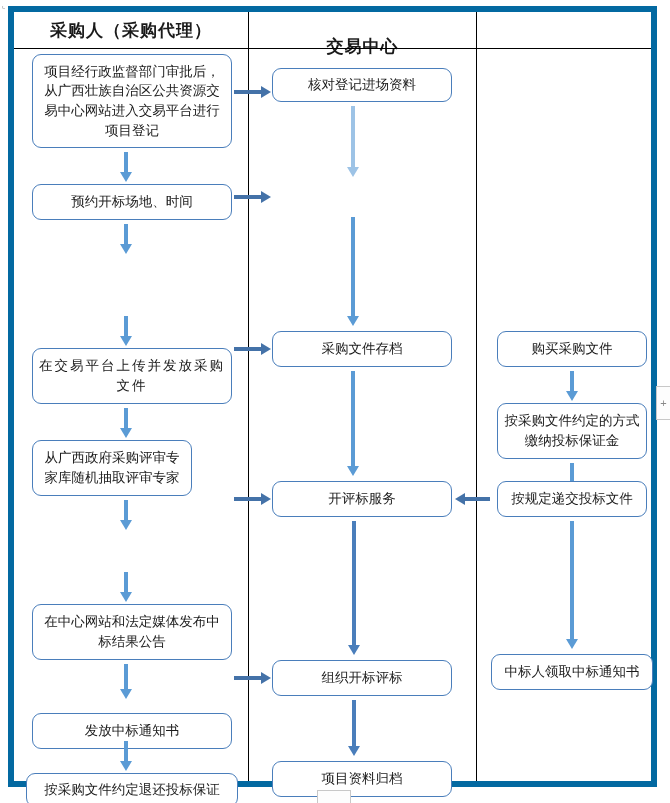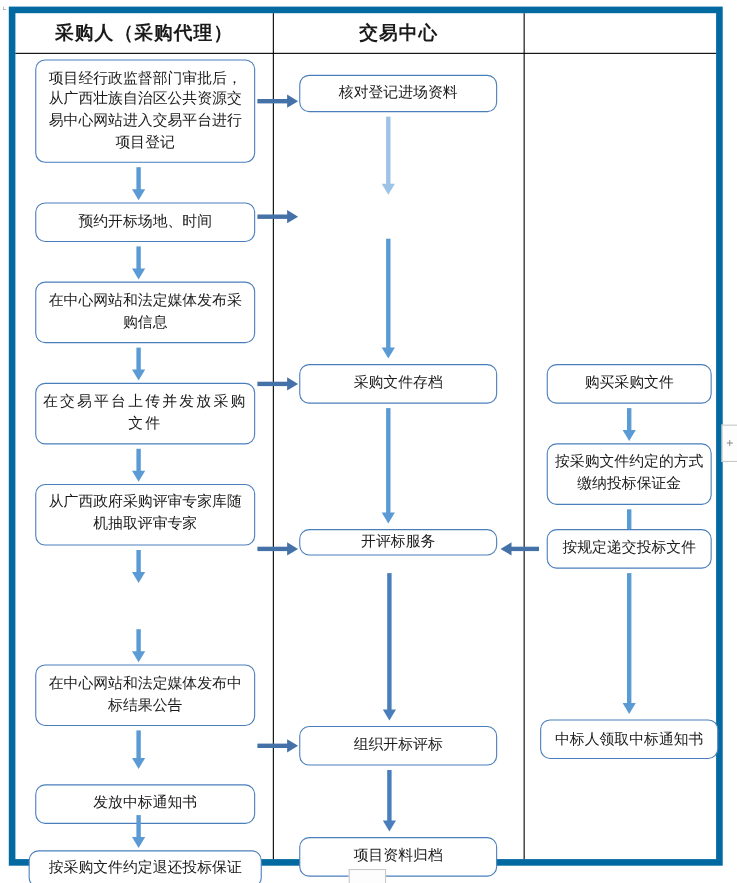--- a/index.html
+++ b/index.html
@@ -51,21 +51,21 @@
     height: 36px;
     line-height: 36px;
     text-align: center;
     font-family: "DejaVu Serif", "Liberation Serif", serif;
     font-size: 17px;
     font-weight: 700;
     color: #1a1a1a;
     letter-spacing: 1px;
   }
   .lane-header.h1 { left: 0;     width: 234px; }
-  .lane-header.h2 { left: 235px; width: 227px; }
+  .lane-header.h2 { left: 235px; width: 227px; margin-top: 16px; }
   .lane-header.h3 { left: 463px; width: 186px; }
 
   
   .node {
     position: absolute;
     box-sizing: border-box;
     border: 1.4px solid #4a7ebb;
     border-radius: 9px;
     background: #ffffff;
     display: flex;
@@ -174,31 +174,28 @@
   <div class="node" style="left:18px;  top:42px;  width:200px; height:94px;">
     <span>项目经行政监督部门审批后，从广西壮族自治区公共资源交易中心网站进入交易平台进行项目登记</span>
   </div>
   <div class="arrow-v" style="left:110px; top:140px; height:21px;"></div>
 
   <div class="node" style="left:18px;  top:172px; width:200px; height:36px;">
     <span>预约开标场地、时间</span>
   </div>
   <div class="arrow-v" style="left:110px; top:212px; height:21px;"></div>
 
-  <div class="node" style="left:18px;  top:244px; width:200px; height:56px;">
-    <span>在中心网站和法定媒体发布采购信息</span>
-  </div>
   <div class="arrow-v" style="left:110px; top:304px; height:21px;"></div>
 
   <div class="node wide-space" style="left:18px;  top:336px; width:200px; height:56px;">
     <span>在交易平台上传并发放采购文件</span>
   </div>
   <div class="arrow-v" style="left:110px; top:396px; height:21px;"></div>
 
-  <div class="node" style="left:18px;  top:428px; width:200px; height:56px;font-family:Liberation Mono, monospace;">
+  <div class="node" style="left:18px;  top:428px; width:160px; height:56px;">
     <span>从广西政府采购评审专家库随机抽取评审专家</span>
   </div>
   <div class="arrow-v" style="left:110px; top:488px; height:21px;"></div>
 
   <div class="arrow-v" style="left:110px; top:560px; height:21px;"></div>
 
   <div class="node" style="left:18px;  top:592px; width:200px; height:56px;">
     <span>在中心网站和法定媒体发布中标结果公告</span>
   </div>
   <div class="arrow-v" style="left:110px; top:652px; height:26px;"></div>
@@ -217,21 +214,21 @@
   </div>
   <div class="arrow-v faded" style="left:337px; top:94px; height:62px;"></div>
 
   <div class="arrow-v" style="left:337px; top:205px; height:100px;"></div>
 
   <div class="node" style="left:258px; top:319px; width:180px; height:36px;">
     <span>采购文件存档</span>
   </div>
   <div class="arrow-v" style="left:337px; top:359px; height:96px;"></div>
 
-  <div class="node" style="left:258px; top:469px; width:180px; height:24px;">
+  <div class="node" style="left:258px; top:469px; width:180px; height:36px;">
     <span>开评标服务</span>
   </div>
   <div class="arrow-v dark" style="left:338px; top:509px; height:125px;"></div>
 
   <div class="node" style="left:258px; top:648px; width:180px; height:36px;">
     <span>组织开标评标</span>
   </div>
   <div class="arrow-v dark" style="left:338px; top:688px; height:47px;"></div>
 
   <div class="node" style="left:258px; top:749px; width:180px; height:36px;">

